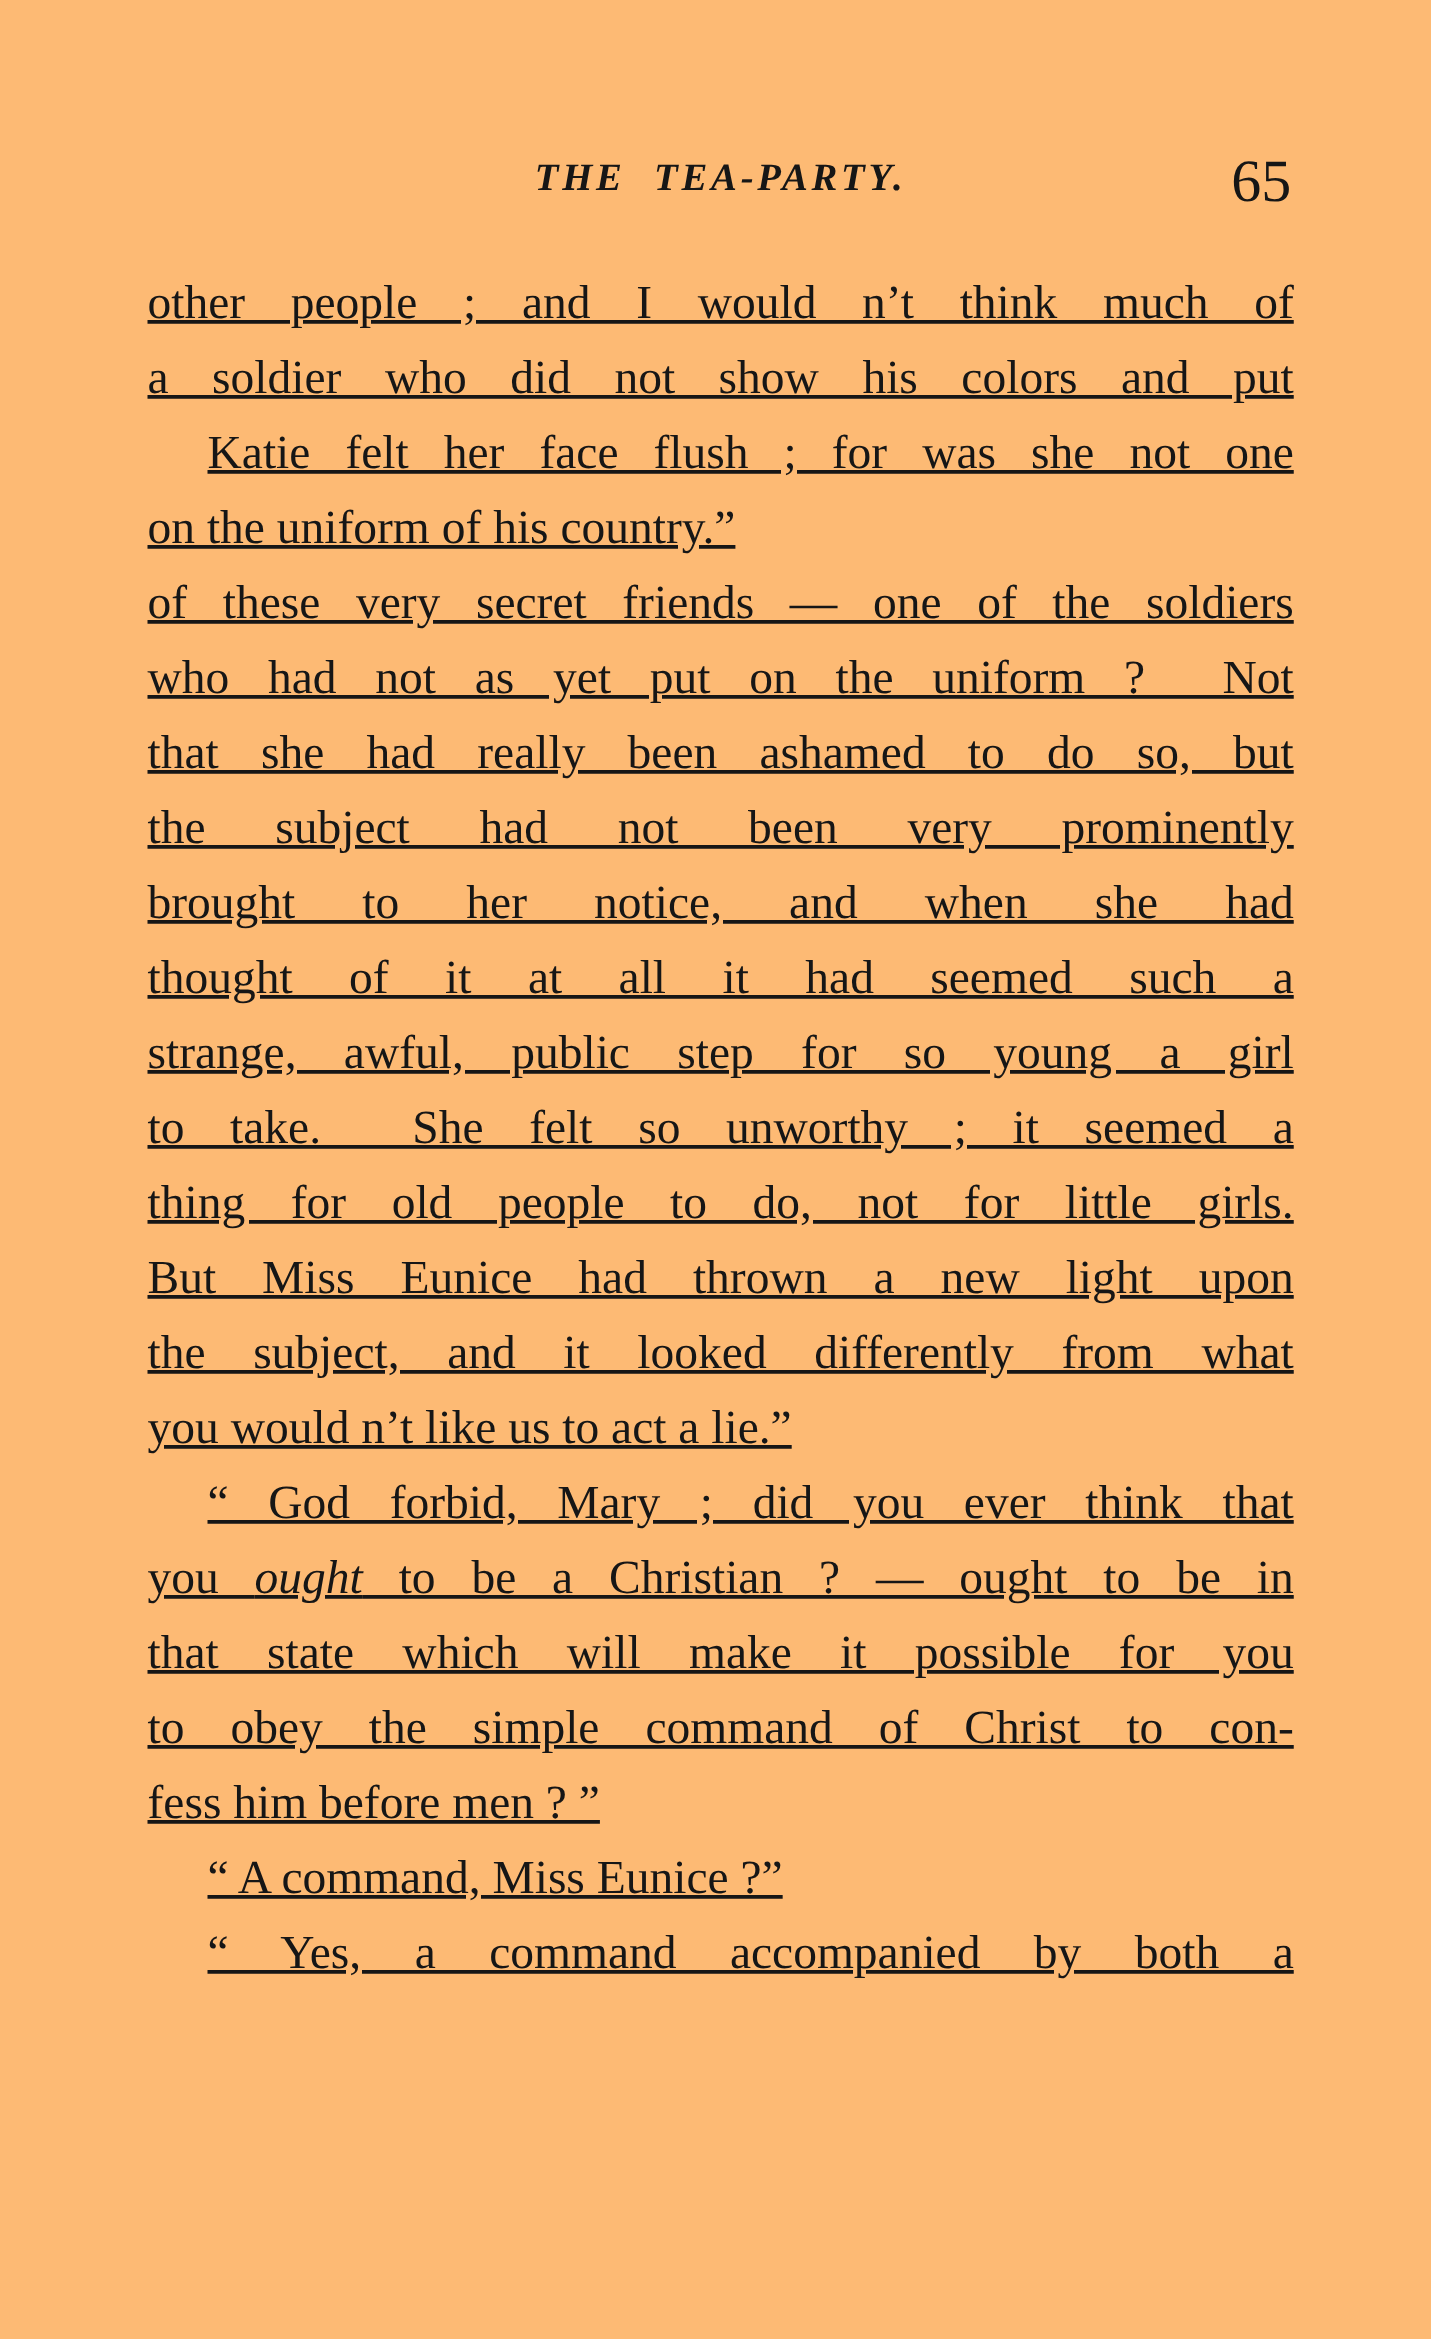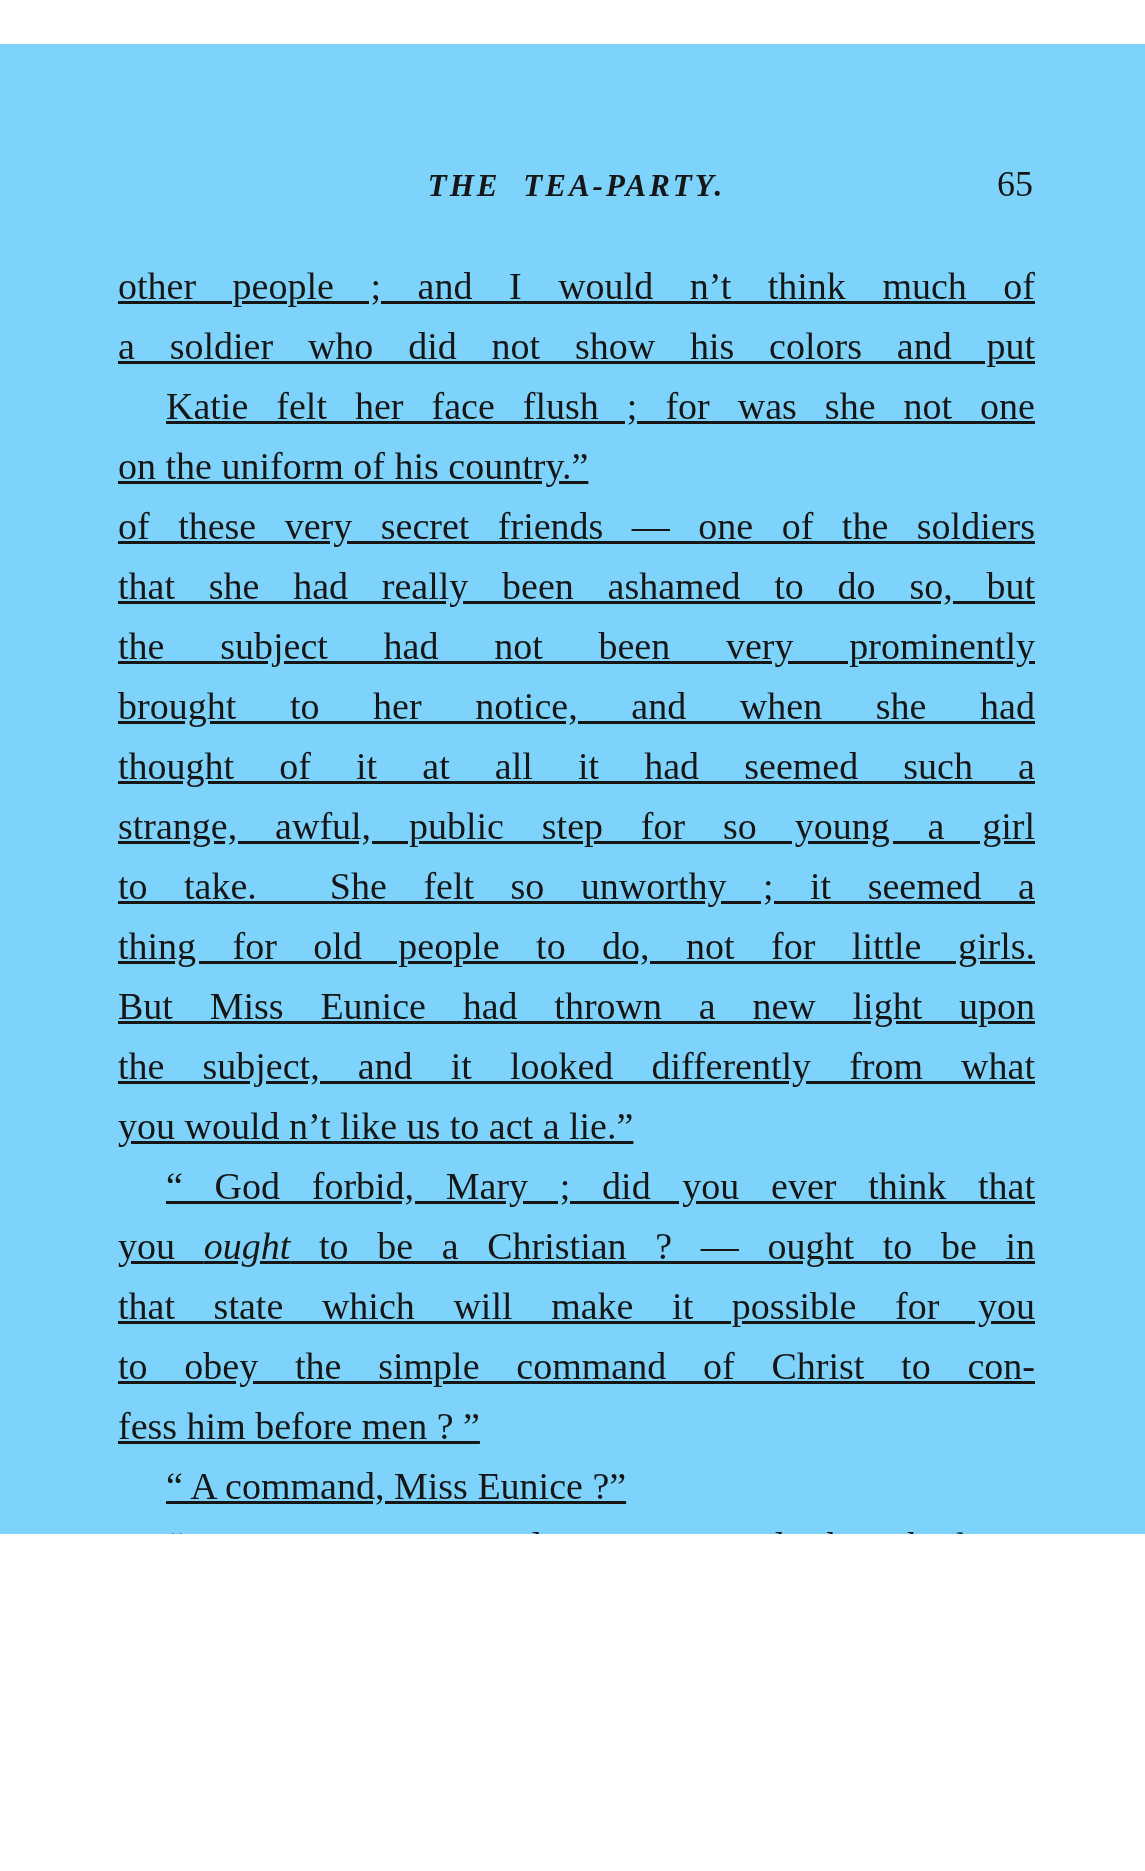--- a/index.html
+++ b/index.html
@@ -3,45 +3,44 @@
 <meta charset="utf-8">
 <style>
   html, body {
     margin: 0;
     padding: 0;
     background: #ffffff;
   }
   .page {
     position: relative;
     width: 1145px;
-    height: 1490px;
-    background: #7dd3fc;
+    height: 1871px;
+    background: #fdba74;
     color: #161616;
     font-family: "Liberation Serif", serif;
     overflow: hidden;
-    margin-top: 44px;
   }
   .running-title {
     position: absolute;
     top: 124px;
     left: 118px;
     width: 917px;
     text-align: center;
     font-style: italic;
     font-weight: bold;
     font-size: 31px;
     letter-spacing: 3px;
     word-spacing: 12px;
     white-space: nowrap;
   }
   .page-number {
     position: absolute;
     top: 122px;
     right: 112px;
-    font-size: 36px;
+    font-size: 48px;
     line-height: 1;
   }
   .body-text {
     position: absolute;
     left: 118px;
     top: 212px;
     width: 917px;
     font-size: 38px;
     line-height: 60px;
   }
@@ -68,20 +67,21 @@
 
 <div class="page">
   <div class="running-title">THE TEA-PARTY.</div>
   <div class="page-number">65</div>
   <div class="body-text" id="body-text">
       <div class="ln j"><span>other people ; and I would n’t think much of</span></div>
       <div class="ln j"><span>a soldier who did not show his colors and put</span></div>
       <div class="ln j ind"><span>Katie felt her face flush ; for was she not one</span></div>
       <div class="ln"><span>on the uniform of his country.”</span></div>
       <div class="ln j"><span>of these very secret friends — one of the soldiers</span></div>
+      <div class="ln j"><span>who had not as yet put on the uniform ?&nbsp; Not</span></div>
       <div class="ln j"><span>that she had really been ashamed to do so, but</span></div>
       <div class="ln j"><span>the subject had not been very prominently</span></div>
       <div class="ln j"><span>brought to her notice, and when she had</span></div>
       <div class="ln j"><span>thought of it at all it had seemed such a</span></div>
       <div class="ln j"><span>strange, awful, public step for so young a girl</span></div>
       <div class="ln j"><span>to take.&nbsp; She felt so unworthy ; it seemed a</span></div>
       <div class="ln j"><span>thing for old people to do, not for little girls.</span></div>
       <div class="ln j"><span>But Miss Eunice had thrown a new light upon</span></div>
       <div class="ln j"><span>the subject, and it looked differently from what</span></div>
       <div class="ln"><span>you would n’t like us to act a lie.”</span></div>

